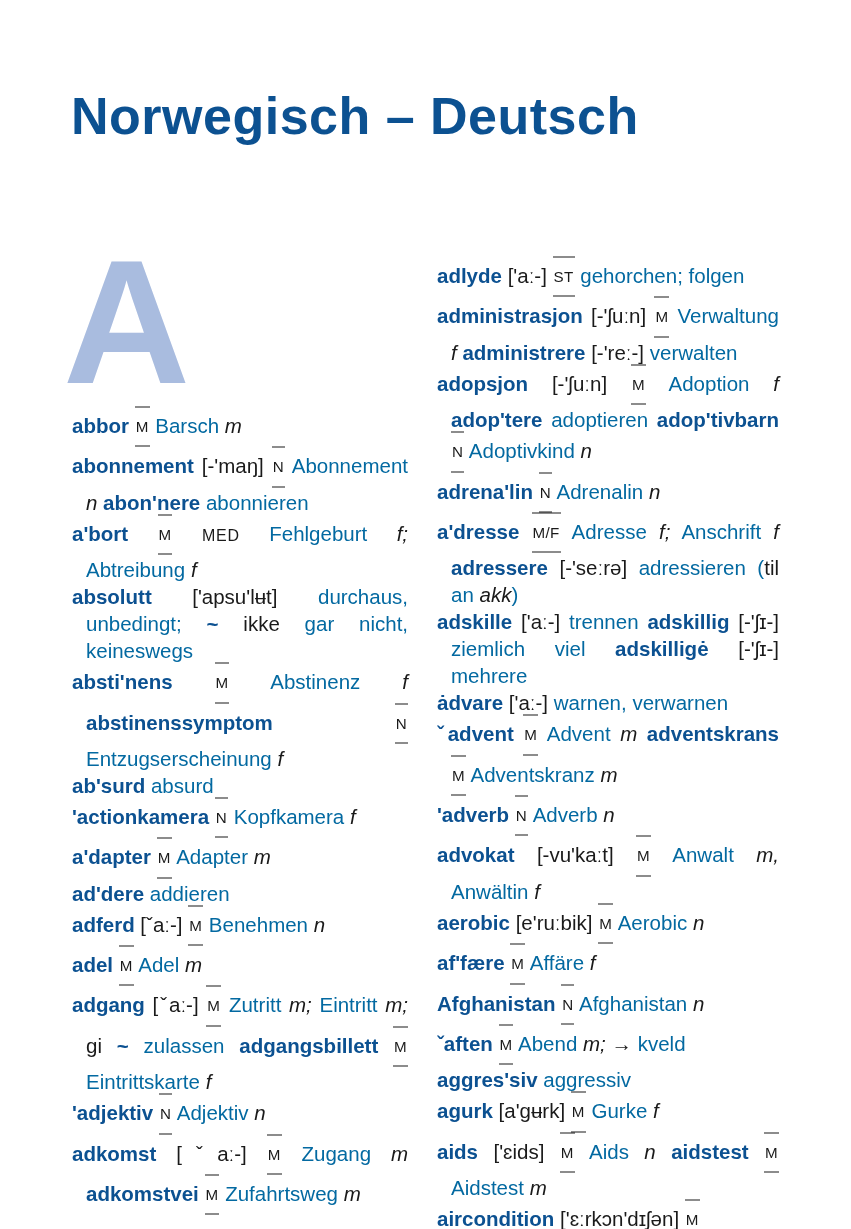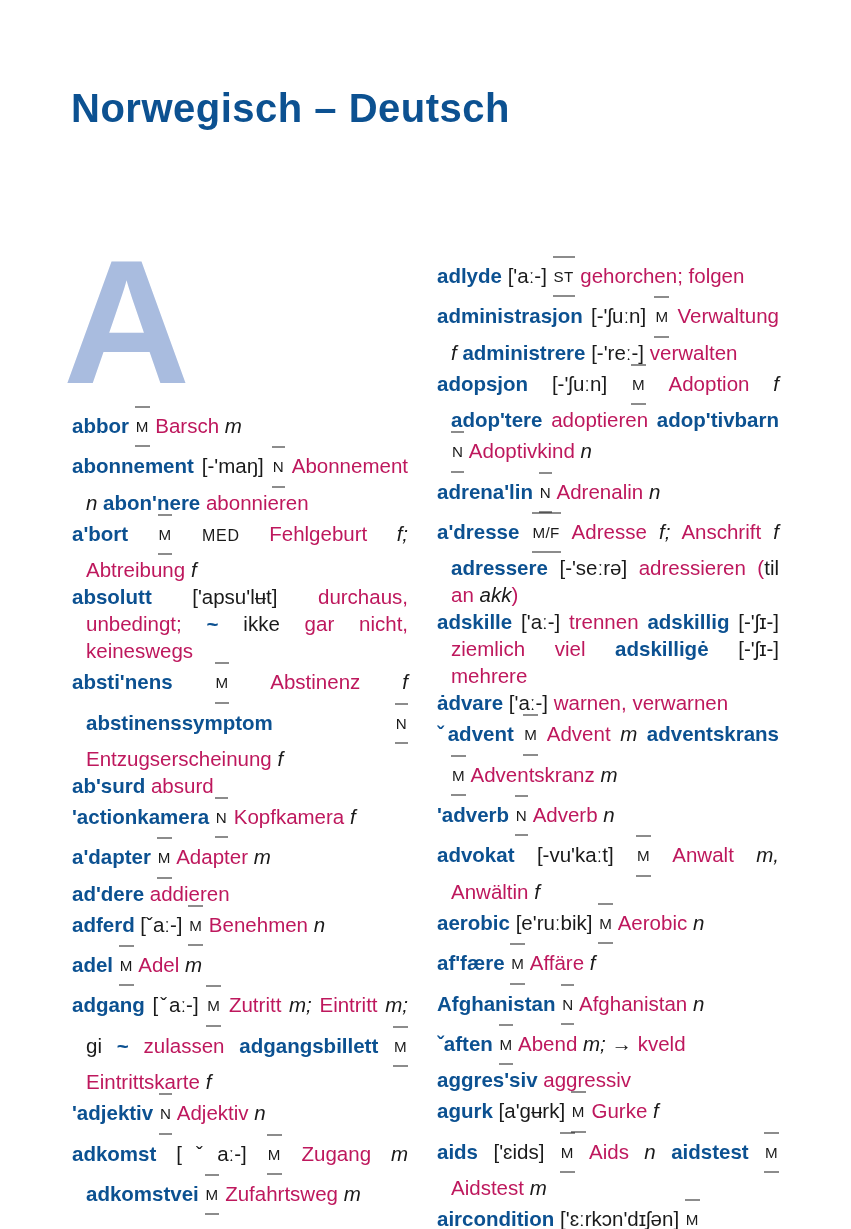--- a/index.html
+++ b/index.html
@@ -6,41 +6,41 @@
   .page{
     position:relative;
     width:851px;height:1229px;
     background:#ffffff;
     font-family:"Liberation Sans","DejaVu Sans",sans-serif;
     color:#1a1a1a;
     overflow:hidden;
   }
   .title{
     position:absolute;left:71px;top:86px;
-    font-size:40px;font-weight:bold;
+    font-size:52px;font-weight:bold;
     color:#0c5191;letter-spacing:0.5px;
     white-space:nowrap;
   }
   .big-letter{
     position:absolute;left:63px;top:234px;
     font-size:176px;line-height:1;font-weight:bold;
     color:#a9bcdf;
   }
   .col{
     position:absolute;
     font-size:20.5px;line-height:27px;
     text-align:justify;
     color:#1a1a1a;
   }
   .col-left{left:72px;top:408px;width:336px;}
   .col-right{left:437px;top:258px;width:342px;}
   .entry{margin:0;padding-left:14px;text-indent:-14px;}
   .hw{color:#0c5191;font-weight:bold;margin-top:20px;}
   .ph{color:#1a1a1a;}
-  .t{color:#be185d;}
+  .t{color:#0369a1;}
   .it{font-style:italic;}
   .bb{font-weight:normal;}
   .tl{color:#0c5191;font-weight:bold;}
   .sc{font-size:0.78em;letter-spacing:0.05em;}
   .arr{color:#1a1a1a;}
   .g{
     display:inline-block;
     font-size:0.74em;
     line-height:1.08;
     border-top:1.5px solid #1a1a1a;

